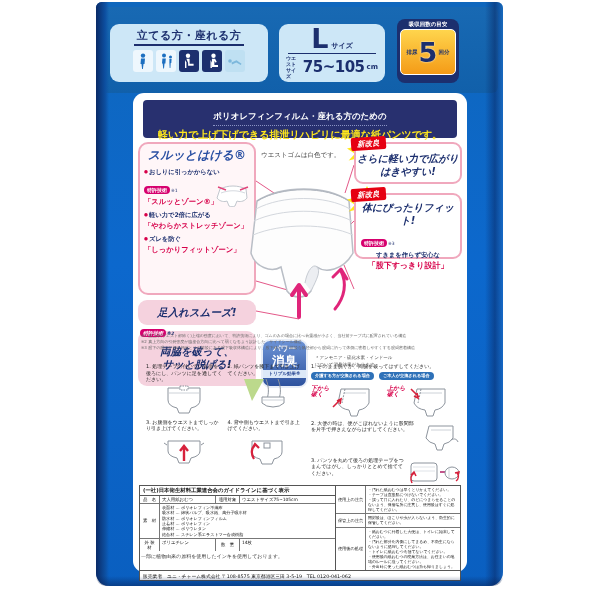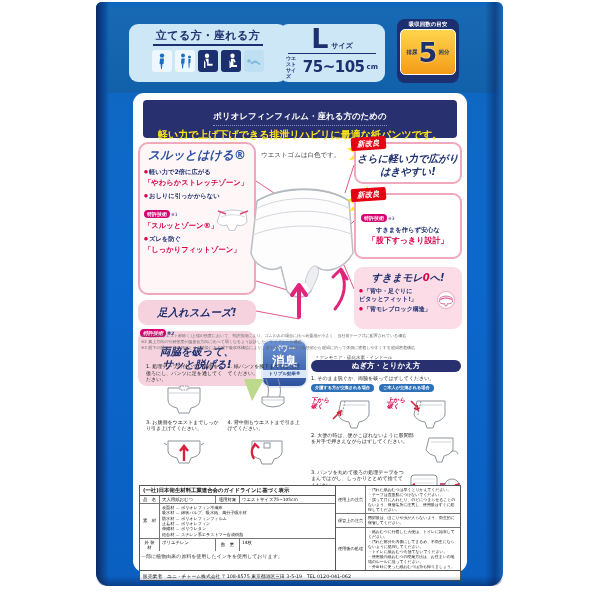--- a/index.html
+++ b/index.html
@@ -16,21 +16,21 @@
   .edge-right { position:absolute; right:0; top:0; width:18px; height:100%;
     background:linear-gradient(90deg,rgba(0,0,0,0) 0%,rgba(9,40,100,.55) 55%,rgba(40,110,190,.35) 100%);
     border-radius:0 6px 14px 0; }
   .edge-bottom { position:absolute; left:0; bottom:0; width:100%; height:10px;
     background:linear-gradient(180deg,rgba(0,0,0,0),rgba(8,30,80,.5)); border-radius:0 0 14px 14px; }
 
   .top-band { position:absolute; left:5px; top:5px; width:397px; height:86px;
     background:linear-gradient(180deg,#1869b3,#1160aa); border-radius:6px; }
 
   
-  .audience-box { position:absolute; left:33px; top:22px; width:158px; height:58px;
+  .audience-box { position:absolute; left:14px; top:22px; width:158px; height:58px;
     background:#cde7f7; border-radius:9px; padding-top:4px; }
   .audience-title { display:table; margin:0 auto; font-size:11px; font-weight:bold; color:#1c2f6e;
     border-bottom:2px solid #1c2f6e; padding:0 3px 1px; letter-spacing:.5px; }
   .icn-row { display:flex; justify-content:center; gap:3px; margin-top:4px; }
   .icn { width:20px; height:22px; border-radius:3px; display:flex; align-items:center; justify-content:center; }
   .icn.lightbg { background:#eef7fd; color:#1d6fc0; }
   .icn.navybg  { background:#1c2f6e; color:#ffffff; }
   .icn.palebg  { background:#bfe0f2; color:#7db8dc; }
 
   
@@ -244,36 +244,36 @@
       </svg>
 
       <div class="headline">
         <div><span class="hl1">ポリオレフィンフィルム・座れる方のための</span></div>
         <div class="hl2">軽い力で上げ下げできる排泄リハビリに最適な紙パンツです。</div>
       </div>
 
       <div class="feat-left">
         <div class="logo">スルッとはける®</div>
         <div class="bullet">
-          <div class="b-lead">軽い力で2倍に広がる</div>
-          <div class="b-name">「やわらかストレッチゾーン」</div>
-        </div>
-        <div class="bullet">
           <div class="b-lead">おしりに引っかからない</div>
           <div>
             <span class="patent-badge">特許技術</span><span class="patent-ref">※1</span>
             <div class="b-name">「スルッとゾーン®」</div>
           </div>
           <span class="mini-pants">
             <svg width="34" height="24" viewBox="0 0 34 24">
                 <path d="M4 6c8-4 18-4 26 0l1 9c-3 4-8 4-10 3l-2 5c-2 1-4 1-6 0l-2-5c-2 1-7 1-10-3z" fill="#fff" stroke="#c2c7ce" stroke-width="1"></path>
                 <path d="M5 10c8-3 16-3 24 0" stroke="#d6dae0" fill="none"></path>
                 <path d="M2 4l8 3M32 4l-8 3" stroke="#e0457a" stroke-width="1.4"></path>
               </svg>
           </span>
+        </div>
+        <div class="bullet">
+          <div class="b-lead">軽い力で2倍に広がる</div>
+          <div class="b-name">「やわらかストレッチゾーン」</div>
         </div>
         <div class="bullet">
           <div class="b-lead">ズレを防ぐ</div>
           <div class="b-name">「しっかりフィットゾーン」</div>
         </div>
       </div>
 
       <div class="smooth-box">足入れスムーズ!</div>
 
       <div class="tear-box">
@@ -309,42 +309,28 @@
       <div class="burst" style="left:214px; top:42px;"></div>
       <div class="feat-rbox r1">
         <span class="new-badge">新改良</span>
         <div class="rbox-line">さらに軽い力で広がり</div>
         <div class="rbox-line">はきやすい!</div>
       </div>
 
       <div class="burst" style="left:214px; top:93px;"></div>
       <div class="feat-rbox r2">
         <span class="new-badge">新改良</span>
+        <div class="rbox-line">体にぴったりフィット!</div>
         <div class="r2-badge-row">
           <span class="patent-badge">特許技術</span><span class="patent-ref">※3</span>
         </div>
         <div class="r2-lead">すきまを作らず安心な</div>
         <div class="r2-name">「股下すっきり設計」</div>
       </div>
 
-      <div class="feat-r3">
-        <div class="r3-title">
-          <span>すきまモレ</span><span class="r3-zero">0</span><span>へ!</span>
-        </div>
-        <div class="r3-item">「背中・足ぐりに
-ピタッとフィット!」</div>
-        <div class="r3-item">「背モレブロック構造」</div>
-        <span class="r3-icon">
-          <svg width="22" height="18" viewBox="0 0 22 18">
-              <circle cx="11" cy="9" r="8.5" fill="#fff" stroke="#f0a8bd"></circle>
-              <path d="M5 7c4-2.5 8-2.5 12 0l.5 4c-1.5 2-3.5 2-5 1.5l-.8 2.5h-1.4l-.8-2.5c-1.5.5-3.5.5-5-1.5z" fill="#fff" stroke="#c2558b" stroke-width="0.8"></path>
-              <path d="M5.5 8.5c4-2 7-2 11 0" stroke="#e0257a" stroke-width="1" fill="none"></path>
-            </svg>
-        </span>
-      </div>
 
       <div class="footnotes">
         <div>※1 股上部(ウエスト部除く)上端の強度において、特許技術により、ゴムのみの場合に比べ荷重感が小さく、当社前テープ式に配置されている構造</div>
         <div>※2 真上方向の引裂強度が脇接合方向に比べて弱くなるよう設計した、サイドシール構造</div>
         <div>※3 股下の股ぐり部の伸縮とその前後にある股下吸収体構造により、股下部とその前後を鼠径部から股間に沿って体側に密着しやすくする股間密着構造</div>
       </div>
 
       <div class="wear">
         <div class="wear-grid">
           <div>
@@ -385,21 +371,20 @@
                   <path d="M10 8h30v11q0 5-8 7l-2 5h-10l-2-5q-8-2-8-7z" fill="#fff" stroke="#8d949d"></path>
                   <rect x="22" y="10" width="6" height="5" fill="#fff" stroke="#8d949d"></rect>
                   <path d="M12 26c-3-5-3-10 1-14M10 16l3-5 4 4" stroke="#d7213c" stroke-width="2.2" fill="none"></path>
                 </svg>
             </div>
           </div>
         </div>
       </div>
 
       <div class="remove">
-        <div class="pill">ぬぎ方・とりかえ方</div>
         <div class="rm-step">1. そのまま脱ぐか、両脇を破ってはずしてください。</div>
         <div class="rm-badges">
           <span class="rm-badge">介護する方が交換される場合</span>
           <span class="rm-badge">ご本人が交換される場合</span>
         </div>
         <div class="rm-figs">
           <div class="rm-fig">
             <span class="tear-label">下から
 破く</span>
             <svg width="66" height="36" viewBox="0 0 66 36" style="position:absolute;left:0;top:0;">

